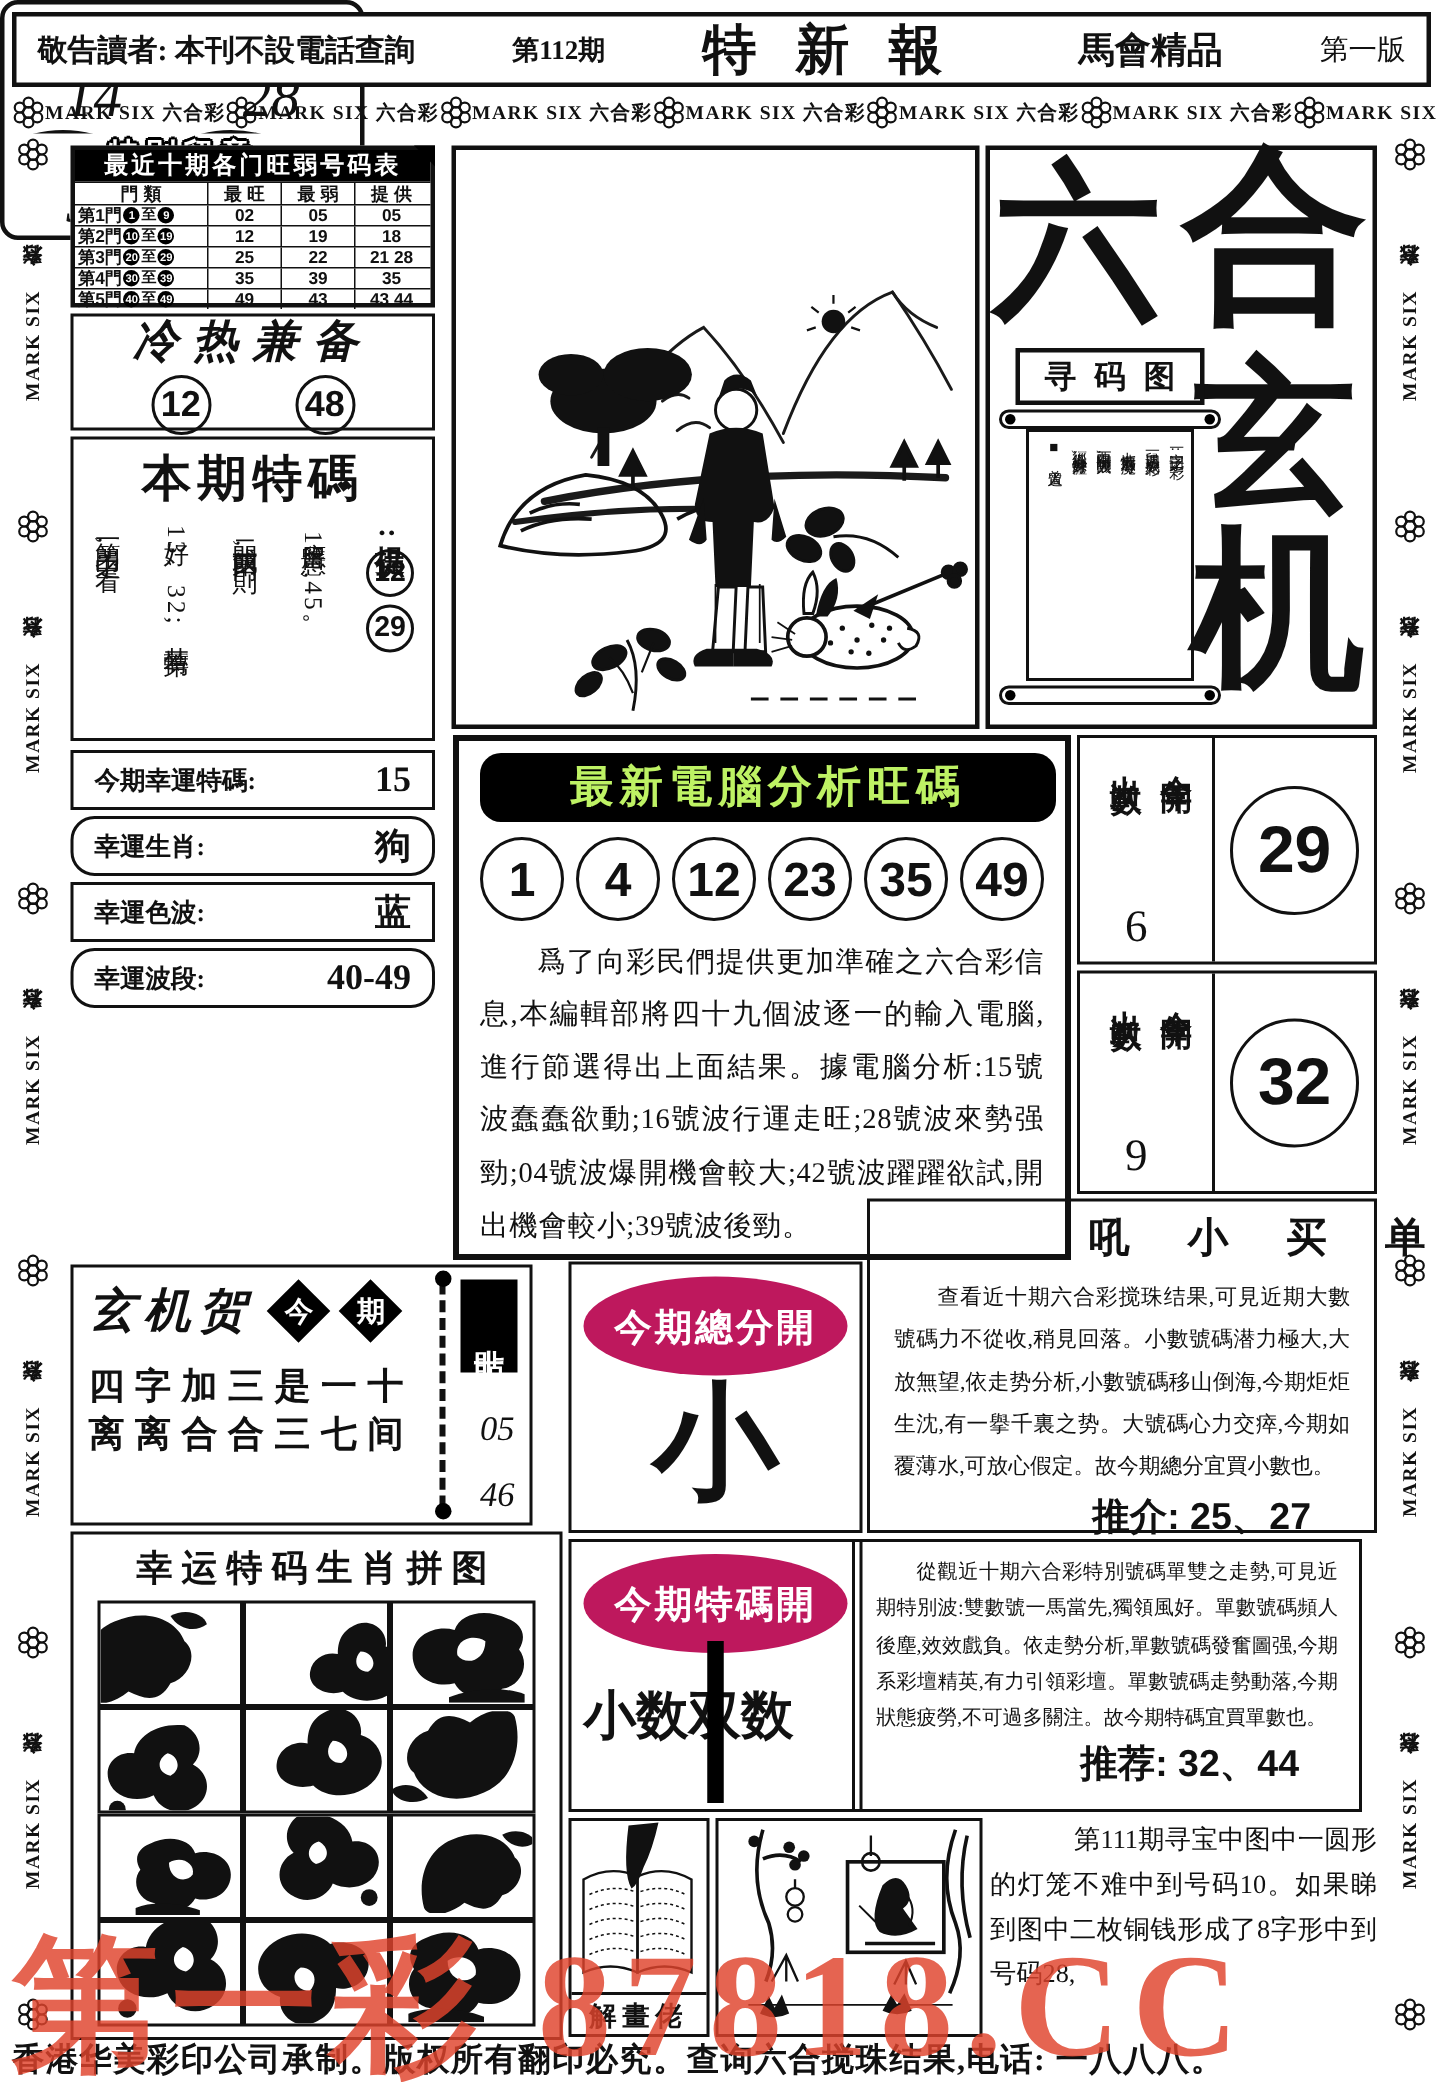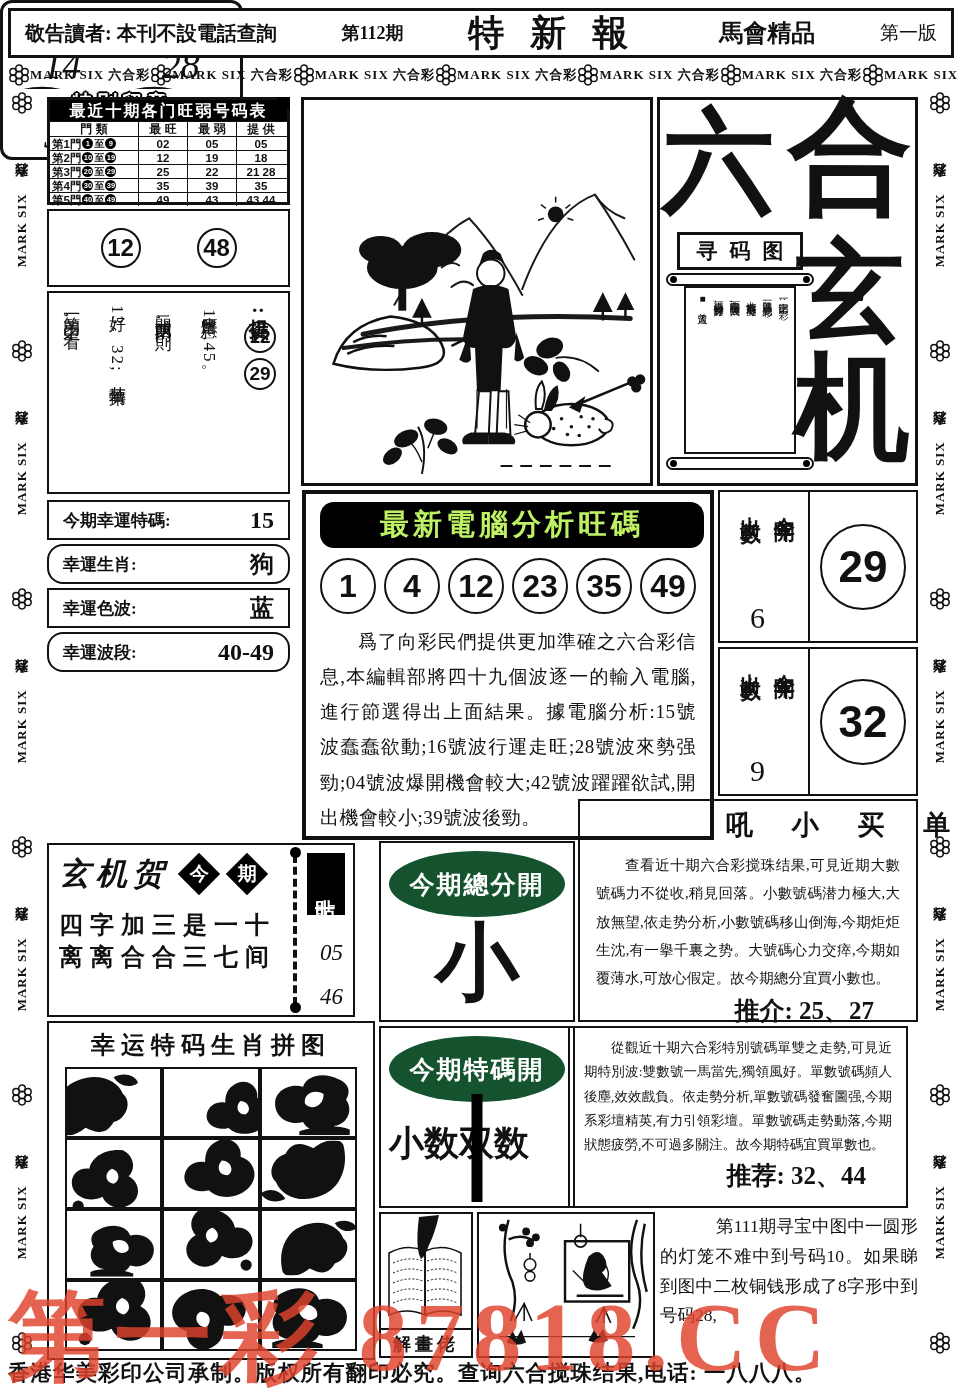--- a/index.html
+++ b/index.html
@@ -135,27 +135,27 @@
   .ct-left{width:46%;border-right:2px solid var(--ink);position:relative;}
   .ct-labels{position:absolute;top:8px;right:8px;writing-mode:vertical-rl;font-family:var(--serif);font-weight:bold;font-size:21px;line-height:1.6;letter-spacing:3px;white-space:pre-line;}
   .ct-count{position:absolute;bottom:6px;left:30px;font-size:30px;font-family:var(--serif);}
   .ct-right{flex:1;display:flex;align-items:center;justify-content:center;}
   .ct-right .num-circle{width:86px;height:86px;font-size:44px;border-width:2.5px;font-weight:bold;}
 
   
   .roar{left:578px;top:799px;width:340px;height:223px;border:2px solid var(--ink);z-index:1;padding:6px 16px 0;}
   .roar-title{font-family:var(--serif);font-weight:bold;font-size:27px;letter-spacing:16px;text-align:right;padding-right:4px;margin-left:130px;white-space:nowrap;}
   .roar-body{margin-top:8px;font-family:var(--serif);font-size:14.5px;line-height:1.95;text-align:justify;text-indent:2em;}
-  .tip-line{font-family:Liberation Serif, serif;font-weight:bold;font-size:25px;text-align:right;padding-right:26px;margin-top:2px;}
+  .tip-line{font-family:Liberation Sans, sans-serif;font-weight:bold;font-size:25px;text-align:right;padding-right:26px;margin-top:2px;}
 
   
   .opencard{left:379px;width:196px;border:2px solid var(--ink);position:absolute;background:#fff;}
   .total-open{top:841px;height:181px;}
   .special-open{top:1026px;height:182px;}
-  .ellipse{width:176px;height:66px;background:#14532d;border-radius:50%;margin:8px auto 0;display:flex;align-items:center;justify-content:center;}
+  .ellipse{width:176px;height:66px;background:#be185d;border-radius:50%;margin:8px auto 0;display:flex;align-items:center;justify-content:center;}
   .ellipse span{color:#fff;font-weight:bold;font-size:25px;letter-spacing:2px;font-family:var(--serif);}
   .to-char{font-family:var(--serif);font-weight:bold;font-size:84px;text-align:center;line-height:1.1;}
   .so-bar{position:absolute;left:50%;top:66px;transform:translateX(-50%);width:11px;height:108px;background:#000;}
   .so-row{display:flex;justify-content:flex-start;padding:18px 8px 0;}
   .so-row span{font-family:var(--serif);font-weight:bold;font-size:35px;}
 
   
   .oddbox{left:568px;top:1026px;width:340px;height:182px;border:2px solid var(--ink);padding:8px 14px 0;}
   .odd-body{font-family:var(--serif);font-size:13.5px;line-height:1.8;text-align:justify;text-indent:2em;}
 
@@ -358,27 +358,29 @@
           <span class="zhi">至</span>
           <span class="mc">49</span>
         </div>
       <div class="c-n">49</div>
       <div class="c-n">43</div>
       <div class="c-n">43 44</div>
     </div>
   </div>
 
   <div class="box cold-hot">
+    <div class="ch-title">冷热兼备</div>
     <div class="ch-nums">
       <div class="num-circle">12</div>
       <div class="num-circle">48</div>
     </div>
   </div>
 
   <div class="box special-code">
+    <div class="sc-title">本期特碼</div>
     <div class="sc-cols">
       <div class="sc-col">第一門之中,看</div>
       <div class="sc-col">好13、32;若轉第</div>
       <div class="sc-col">二門或第四門,則</div>
       <div class="sc-col">應留意12 ,45。</div>
       <div class="sc-offer">
         <span class="v">提供:</span>
         <div class="num-circle">12</div>
         <div class="num-circle">29</div>
       </div>

